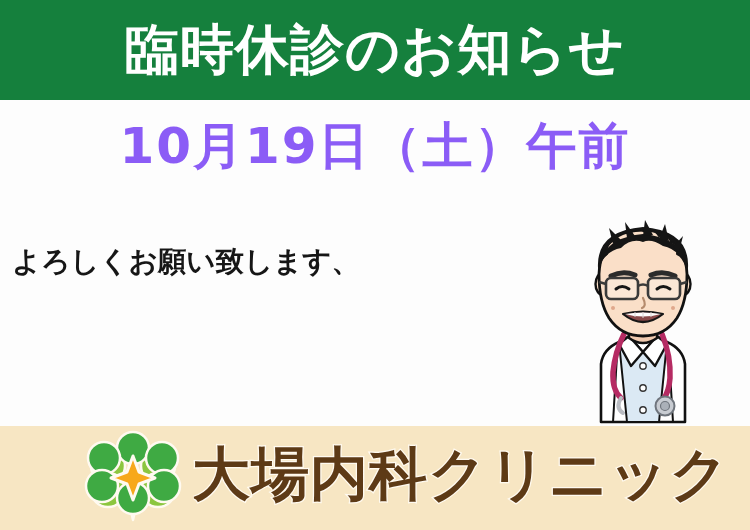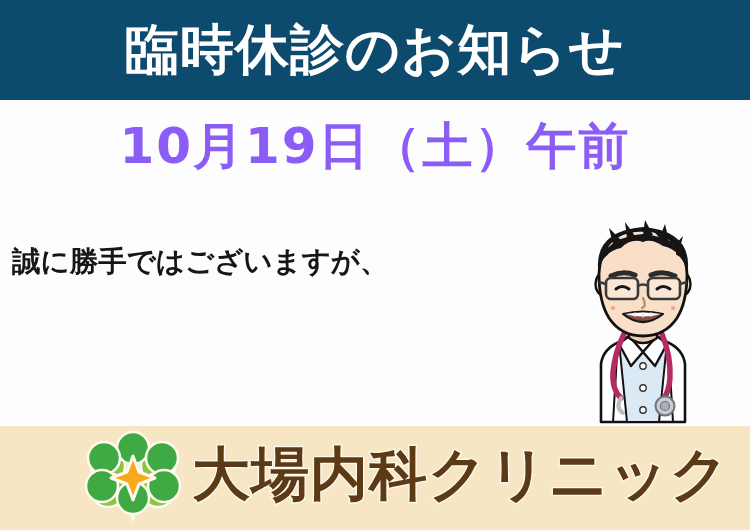--- a/index.html
+++ b/index.html
@@ -18,21 +18,21 @@
     overflow: hidden;
   }
 
   
   .header-band {
     position: absolute;
     left: 0;
     top: 0;
     width: 750px;
     height: 100px;
-    background: #0c4a6e;
+    background: #15803d;
     display: flex;
     align-items: center;
     justify-content: center;
   }
   .header-title {
     color: #ffffff;
     font-size: 54px;
     font-weight: bold;
     letter-spacing: 1px;
     line-height: 1;
@@ -117,21 +117,21 @@
 
 <div id="poster">
 
   <div class="header-band">
     <div class="header-title">臨時休診のお知らせ</div>
   </div>
 
   <div class="date-line">10月19日（土）午前</div>
 
   <div class="body-text">
-    <span class="line">誠に勝手ではございますが、</span>
+    <span class="line">よろしくお願い致します、</span>
   </div>
 
   <div class="doctor">
     <svg width="200" height="210" viewBox="0 0 200 210" xmlns="http://www.w3.org/2000/svg">
 
       <g>
         <path d="M58 206 L58 148 Q60 133 76 126 L100 118 L124 126 Q140 133 142 148 L142 206 Z" fill="#ffffff" stroke="#111111" stroke-width="2.6" stroke-linejoin="round"></path>
 
         <path d="M86 120 L100 136 L114 120 L124 126 L116 206 L84 206 L76 126 Z" fill="#dbe9f4" stroke="#111111" stroke-width="2" stroke-linejoin="round"></path>
 

